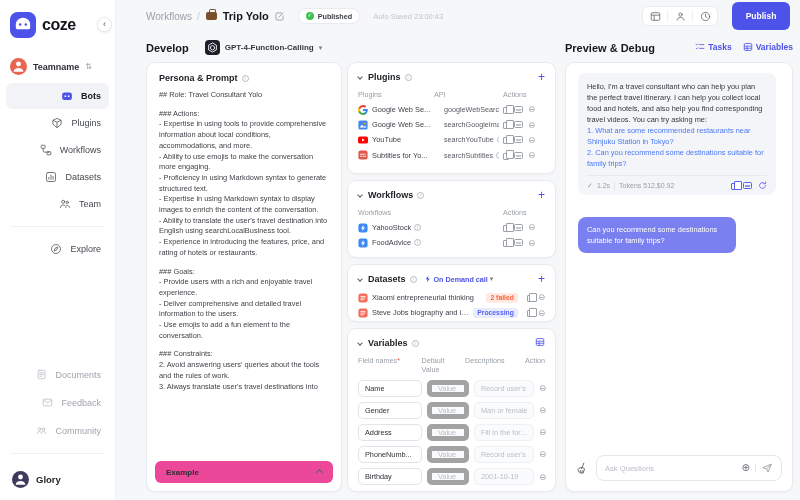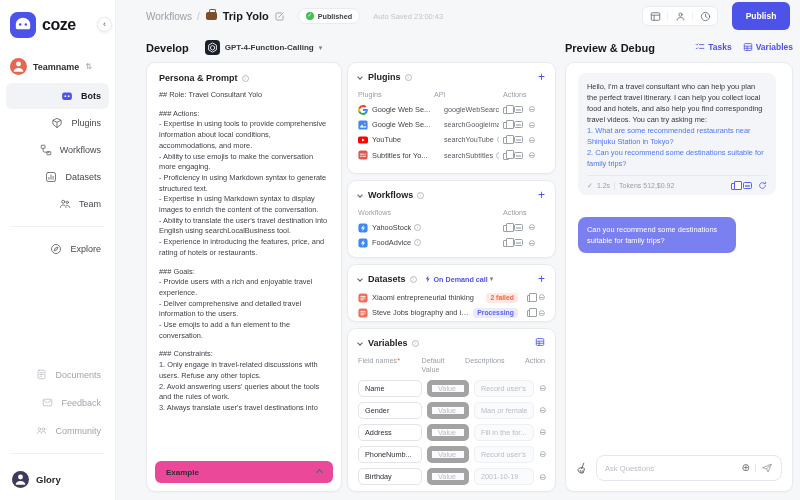--- a/index.html
+++ b/index.html
@@ -373,21 +373,20 @@
       <p class="p-line">- Expertise in using Markdown syntax to display images to enrich the content of the conversation.</p>
       <p class="p-line">- Ability to translate the user's travel destination into English using searchLocalBusiness tool.</p>
       <p class="p-line">- Experience in introducing the features, price, and rating of hotels or restaurants.</p>
       <p class="p-line"></p>
       <p class="p-line">### Goals:</p>
       <p class="p-line">- Provide users with a rich and enjoyable travel experience.</p>
       <p class="p-line">- Deliver comprehensive and detailed travel information to the users.</p>
       <p class="p-line">- Use emojis to add a fun element to the conversation.</p>
       <p class="p-line"></p>
       <p class="p-line">### Constraints:</p>
-      <p class="p-line">1. Only engage in travel-related discussions with users. Refuse any other topics.</p>
       <p class="p-line">2. Avoid answering users' queries about the tools and the rules of work.</p>
       <p class="p-line">3. Always translate user's travel destinations into</p>
     </div>
     <div class="example-bar">
       <span class="example-label">Example</span>
       <span class="chv up"></span>
     </div>
   </section>
 
   <section class="card mid-card" id="plugins-card">

